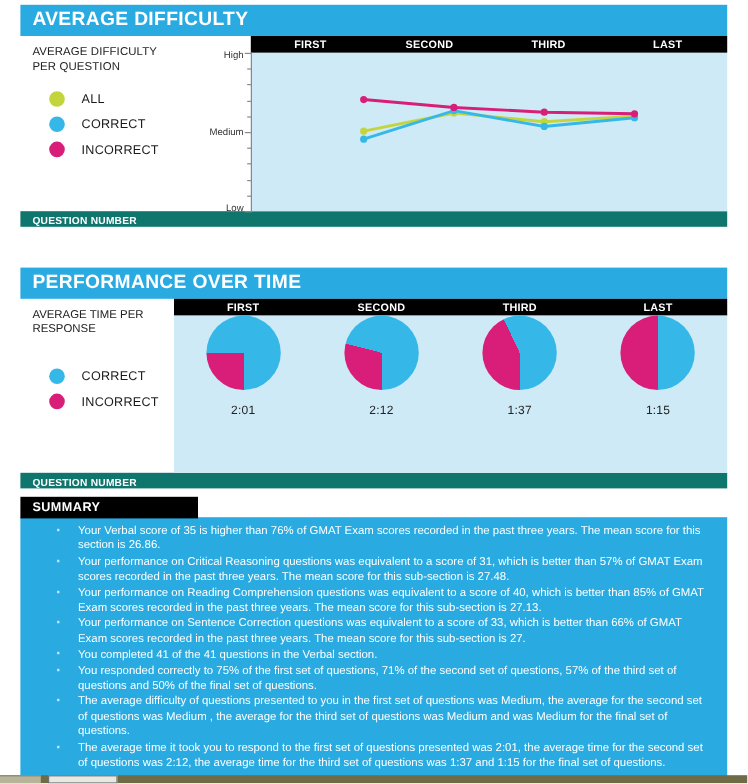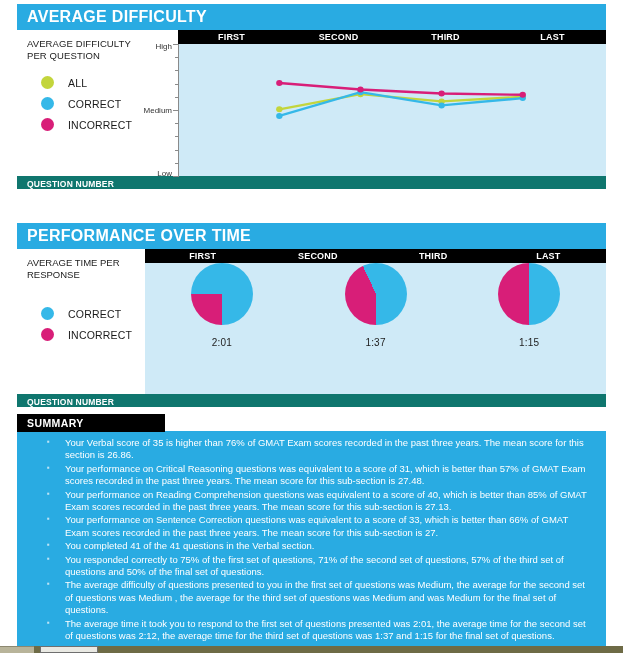--- a/index.html
+++ b/index.html
@@ -56,21 +56,21 @@
   }
   .qnum-label { width: 128px; padding-left: 10px; }
   .qnum-ticks { flex: 1; display: flex; position: relative; }
   .qnum-ticks span {
     position: absolute;
     transform: translateX(-50%);
     white-space: nowrap;
   }
 
   
-  .ad-body { display: flex; }
+  .ad-body { display: flex; gap: 31px; }
   .ad-left { width: 128px; padding: 8px 0 0 10px; }
   .ad-left .cap {
     font-size: 9.5px; color: #222; line-height: 12px;
     font-weight: normal; letter-spacing: 0.1px;
   }
   .legend { margin-top: 14px; }
   .legend-row {
     display: flex; align-items: center;
     margin: 0 0 8px 14px;
   }
@@ -263,20 +263,24 @@
           <span class="ch">THIRD</span>
           <span class="ch">LAST</span>
         </div>
         <div class="pt-right" style="height:131px">
           <div class="pies" id="pieRow">
               <div class="pie-cell">
                 <div class="pie" style="background: conic-gradient(from 180deg, rgb(216, 30, 120) 0deg, rgb(216, 30, 120) 90deg, rgb(53, 184, 232) 90deg, rgb(53, 184, 232) 360deg);"></div>
                 <div class="pie-time">2:01</div>
               </div>
               <div class="pie-cell">
+                <div class="pie" style="background: conic-gradient(from 180deg, rgb(216, 30, 120) 0deg, rgb(216, 30, 120) 104.4deg, rgb(53, 184, 232) 104.4deg, rgb(53, 184, 232) 360deg);"></div>
+                <div class="pie-time">2:12</div>
+              </div>
+              <div class="pie-cell">
                 <div class="pie" style="background: conic-gradient(from 180deg, rgb(216, 30, 120) 0deg, rgb(216, 30, 120) 154.8deg, rgb(53, 184, 232) 154.8deg, rgb(53, 184, 232) 360deg);"></div>
                 <div class="pie-time">1:37</div>
               </div>
               <div class="pie-cell">
                 <div class="pie" style="background: conic-gradient(from 180deg, rgb(216, 30, 120) 0deg, rgb(216, 30, 120) 180deg, rgb(53, 184, 232) 180deg, rgb(53, 184, 232) 360deg);"></div>
                 <div class="pie-time">1:15</div>
               </div>
             </div>
         </div>
       </div>

